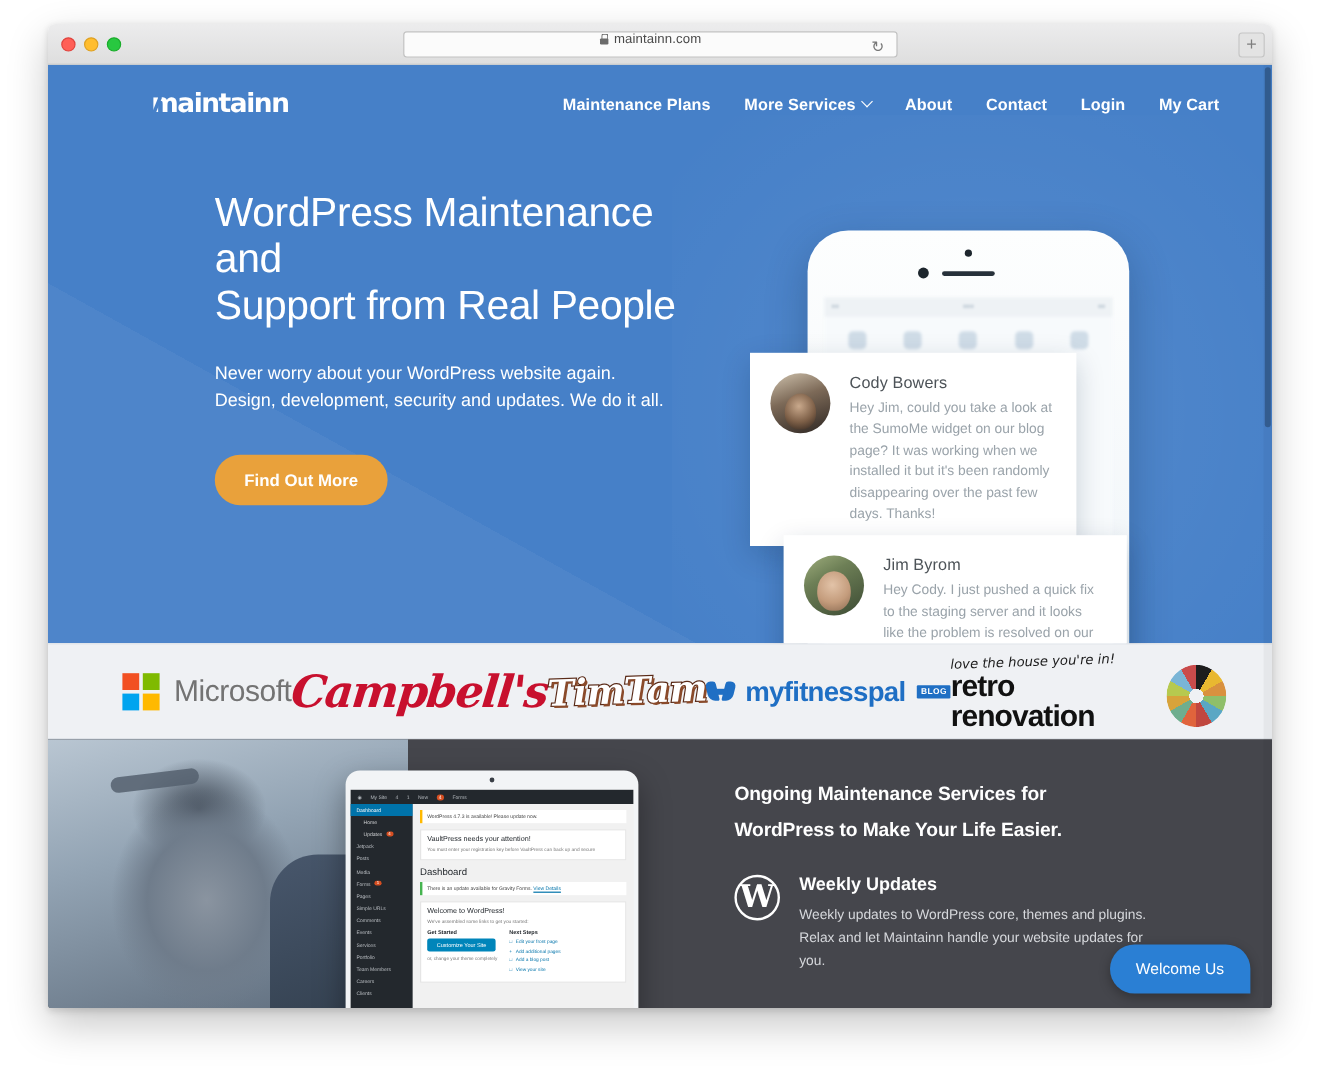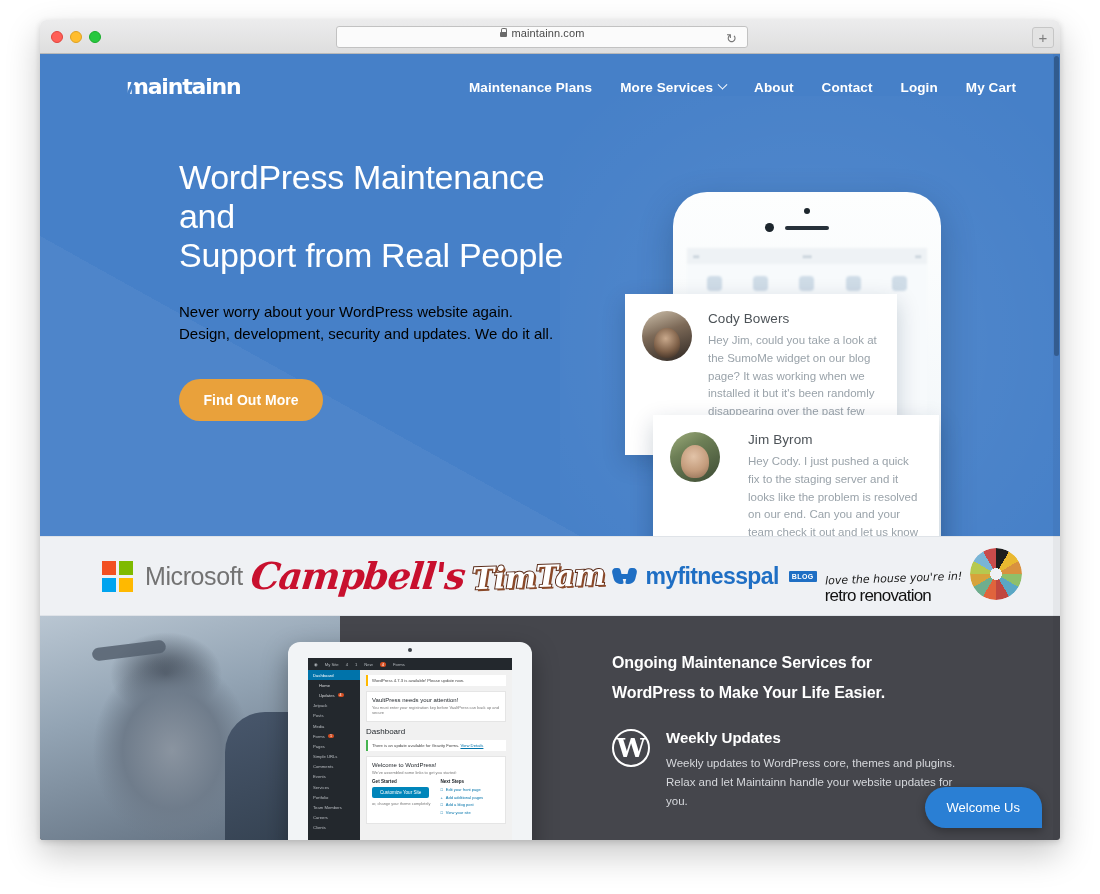--- a/index.html
+++ b/index.html
@@ -153,21 +153,21 @@
     font-size: 34px;
     line-height: 1.15;
     font-weight: 300;
     color: #ffffff;
     letter-spacing: -.3px;
   }
   .hero-sub {
     margin-top: 26px;
     font-size: 15px;
     line-height: 1.45;
-    color: #000000;
+    color: #ffffff;
     font-weight: 400;
   }
   .cta {
     margin-top: 34px;
     display: inline-flex; align-items: center; justify-content: center;
     width: 144px; height: 42px;
     background: #e9a13b;
     color: #ffffff;
     font-size: 14px; font-weight: 700;
     border-radius: 21px;
@@ -230,21 +230,21 @@
   
   .chat-card {
     position: absolute;
     background: #ffffff;
     box-shadow: 0 8px 22px rgba(10,35,64,.2);
     display: flex;
     padding: 17px 18px 16px 17px;
     z-index: 4;
   }
   .chat-card.one { left: 585px; top: 240px; width: 272px; }
-  .chat-card.two { left: 613px; top: 361px; width: 286px; z-index: 5; gap: 12px; }
+  .chat-card.two { left: 613px; top: 392px; width: 286px; z-index: 5; }
   .avatar {
     width: 50px; height: 50px; border-radius: 50%;
     flex: 0 0 50px;
     margin-right: 16px;
     overflow: hidden;
     position: relative;
   }
   .avatar.cody { background: linear-gradient(160deg,#cfc2ad 0%,#7d6a58 42%,#2d2622 100%); }
   .avatar.cody::after {
     content: ""; position: absolute; left: 12px; top: 17px;
@@ -346,21 +346,21 @@
   .retro-words { text-align: left; }
   .retro-tag {
     font-size: 11px; color: #1b1b1b;
     font-family: "DejaVu Sans", sans-serif;
     font-style: italic;
     transform: rotate(-2deg);
     display: inline-block;
     margin-bottom: 2px;
   }
   .retro-name {
-    font-size: 17px; font-weight: 400; color: #111;
+    font-size: 25px; font-weight: 700; color: #111;
     letter-spacing: -.8px; line-height: 1;
   }
   .pinwheel {
     width: 52px; height: 52px; border-radius: 50%;
     position: relative; margin-bottom: 4px;
     background:
       conic-gradient(
         #1d1d1d 0deg 30deg,
         #e9b830 30deg 60deg,
         #d9913f 60deg 90deg,
@@ -406,21 +406,21 @@
     border-radius: 40px 10px 0 0;
   }
 
   .tablet {
     position: absolute;
     left: 248px; top: 26px;
     width: 244px; height: 210px;
     background: #f2f4f6;
     border-radius: 12px 12px 0 0;
     box-shadow: 0 10px 26px rgba(0,0,0,.35);
-    padding: 16px 20px 0;
+    padding: 16px 4px 0;
     overflow: hidden;
   }
   .tablet-cam {
     position: absolute; left: 50%; top: 6px; transform: translateX(-50%);
     width: 4px; height: 4px; border-radius: 50%; background: #3a3f46;
   }
   .wp-screen {
     width: 100%; height: 100%;
     background: #f1f1f1;
     overflow: hidden;

